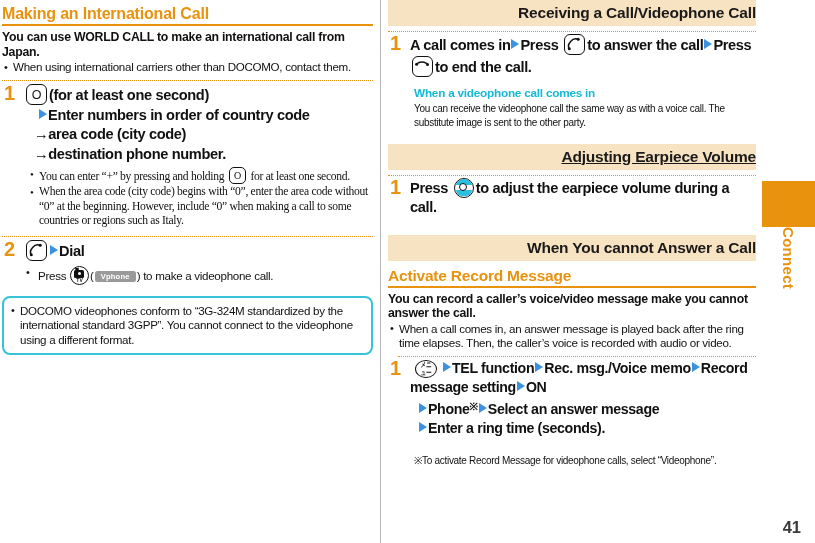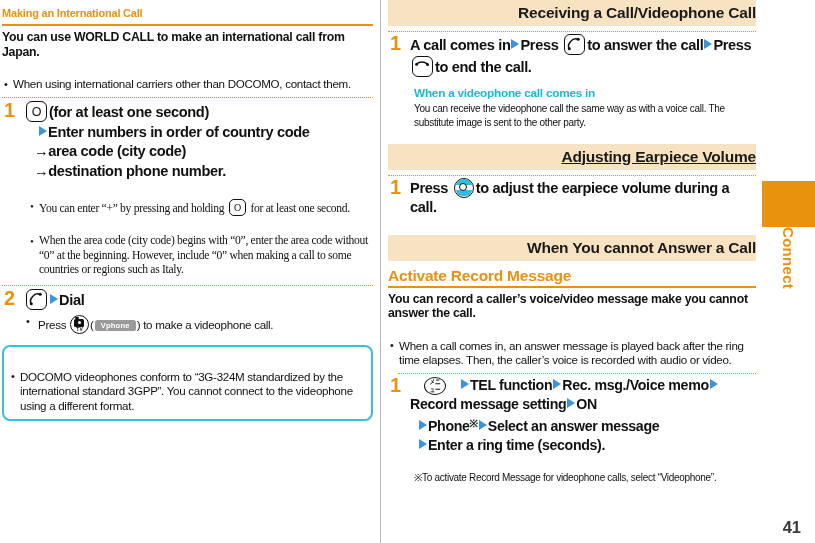--- a/index.html
+++ b/index.html
@@ -12,35 +12,35 @@
   .page{position:relative;width:815px;height:543px;}
 
   
   .col{position:absolute;top:0;}
   .col-left{left:0;width:371px;}
   .col-right{left:388px;width:368px;}
   .col-divider{position:absolute;left:380px;top:0;width:1px;height:543px;background:#b9b9b9;}
 
   
   .h-orange{
-    font-size:11px;font-weight:bold;color:#e8920e;
+    font-size:16px;font-weight:bold;color:#e8920e;
     letter-spacing:-0.2px;line-height:19px;
     border-bottom:2.5px solid #e8920e;
     padding-bottom:1px;margin:0 0 4px 0;
   }
   .h-band{
     background:#f7e3c2;font-size:15.5px;font-weight:bold;color:#1a1a1a;
     letter-spacing:-0.2px;line-height:22px;padding:2px 0 2px 6px;margin:0;text-align:right;
   }
 
   
   .body-bold{font-size:12.3px;font-weight:bold;line-height:14.5px;margin:3px 0 1px 0;letter-spacing:-0.25px;}
   .bullet{
     font-size:11.6px;line-height:14.2px;letter-spacing:-0.3px;
-    margin:18px 0 0 0;padding-left:11px;position:relative;
+    margin:1px 0 0 0;padding-left:11px;position:relative;
   }
   .bullet:before{content:"\2022";position:absolute;left:2px;top:-0.5px;font-size:11px;}
   .sub-note{font-size:10px;line-height:13.8px;letter-spacing:-0.3px;margin:2px 0 0 0;}
   .note-head{font-size:11.8px;font-weight:bold;color:#17b9d6;line-height:14px;margin:0;letter-spacing:-0.25px;}
 
   
   .dots{
     height:0;border-top:1.6px dotted #e8920e;
     margin:6px 0 3px 0;
   }
@@ -95,21 +95,21 @@
   }
   .key-cam .tv{
     position:absolute;left:0;right:0;bottom:0.5px;text-align:center;
     font-size:5px;line-height:5px;font-weight:bold;color:#111;letter-spacing:0;
   }
 
   
   .key-menu{
     display:inline-block;vertical-align:-5px;position:relative;
     width:22px;height:18px;border:1.7px solid #111;border-radius:50%;
-    box-sizing:border-box;margin:0 14px;
+    box-sizing:border-box;margin:0 5px;
   }
   .key-menu .mtxt{
     position:absolute;left:0;right:0;top:50%;transform:translateY(-50%) scaleX(0.78);
     text-align:center;font-size:7.2px;line-height:8px;font-weight:bold;color:#111;
     font-family:"DejaVu Sans", sans-serif;
   }
 
   
   .key-nav{
     display:inline-block;vertical-align:-5px;position:relative;

